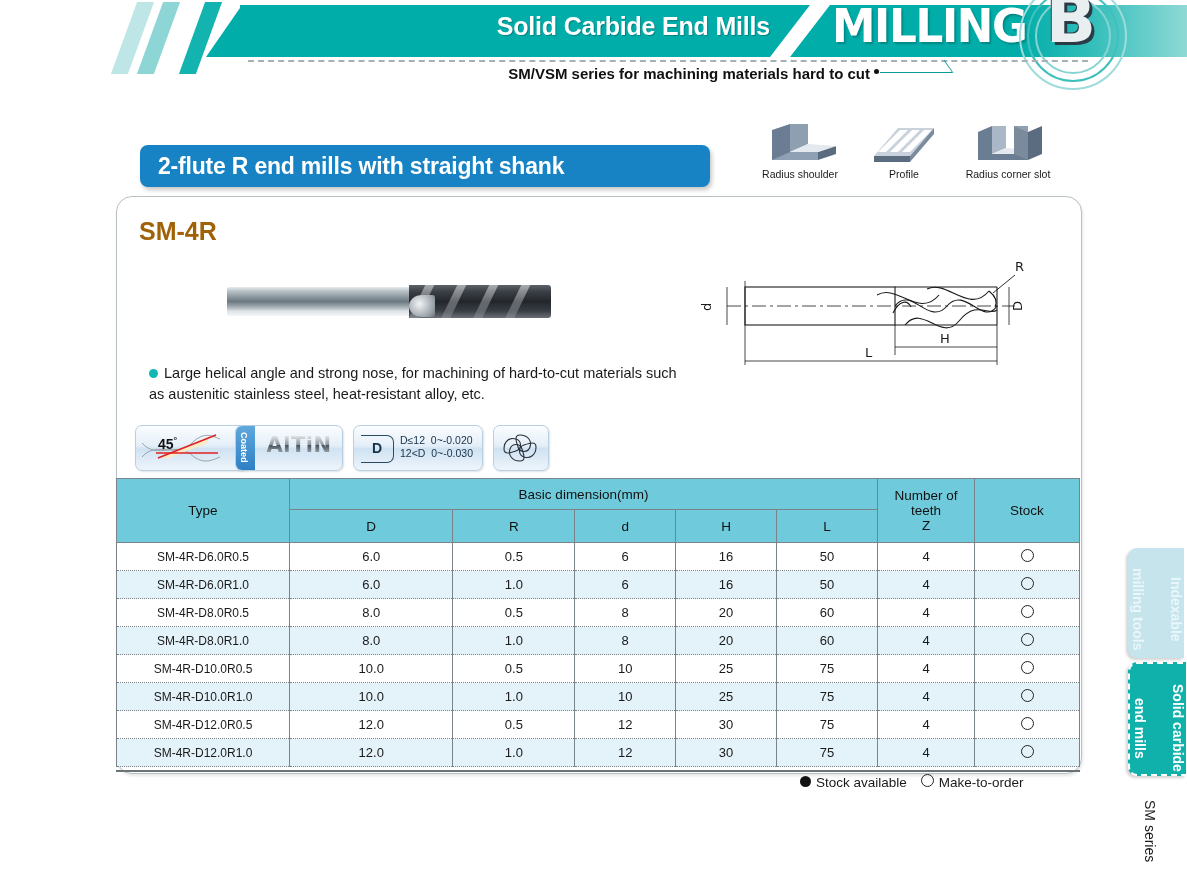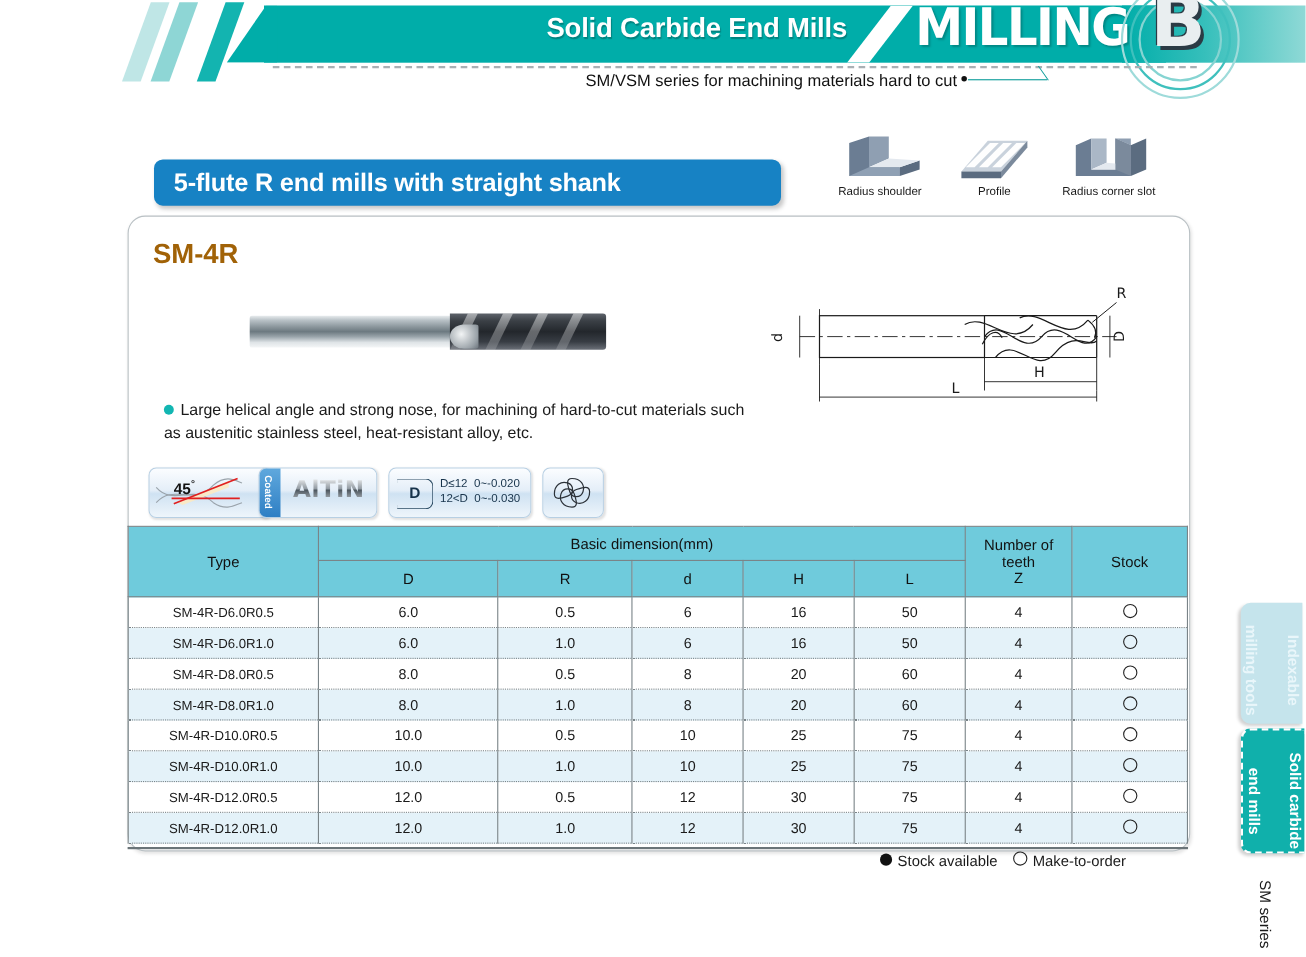--- a/index.html
+++ b/index.html
@@ -62,21 +62,21 @@
     font-size:66px;font-weight:bold;color:#e9eef0;
     font-family:"DejaVu Sans",sans-serif;
     text-shadow:3px 3px 0 #2b3b45,-1px -1px 0 #2b3b45;
   }
   .hdr-dots{
     position:absolute;left:248px;top:60px;width:840px;height:1px;
     border-top:2px dashed #a9b0b4;
   }
   .hdr-sub{
     position:absolute;left:330px;top:65px;width:540px;text-align:right;
-    font-size:15px;font-weight:normal;color:#111;
+    font-size:15px;font-weight:bold;color:#111;
   }
   .sub-lead{position:absolute;left:880px;top:72px;width:72px;height:1px;background:#0a9c99;}
   .sub-dot{position:absolute;left:874px;top:69px;width:5px;height:5px;border-radius:50%;background:#111;}
   .sub-lead2{position:absolute;left:948px;top:60px;width:44px;height:13px;
     border-left:1px solid #0a9c99;transform:skewX(35deg);}
 
   
   .banner{
     position:absolute;left:140px;top:145px;width:570px;height:42px;
     background:#1782c4;border-radius:8px;
@@ -234,21 +234,21 @@
     <div class="badge-letter">B</div>
   </div>
 </div>
 <div class="hdr-dots"></div>
 <div class="hdr-sub">SM/VSM series for machining materials hard to cut</div>
 <div class="sub-dot"></div>
 <div class="sub-lead"></div>
 <div class="sub-lead2"></div>
 
 <div class="banner">
-  <span>5-flute R end mills with straight shank</span>
+  <span>2-flute R end mills with straight shank</span>
 </div>
 
 <div class="apps">
   <div class="app" style="left:0;">
     <div class="glyph">
       <svg width="80" height="46" viewBox="0 0 80 46">
         <polygon points="12,8 30,2 30,30 58,30 58,38 12,38" fill="#6b7d93"></polygon>
         <polygon points="30,2 48,2 48,22 30,30" fill="#8f9fb2"></polygon>
         <polygon points="58,30 76,24 76,32 58,38" fill="#5b6c80"></polygon>
         <polygon points="30,30 48,22 76,24 58,30" fill="#e4e9ef"></polygon>

